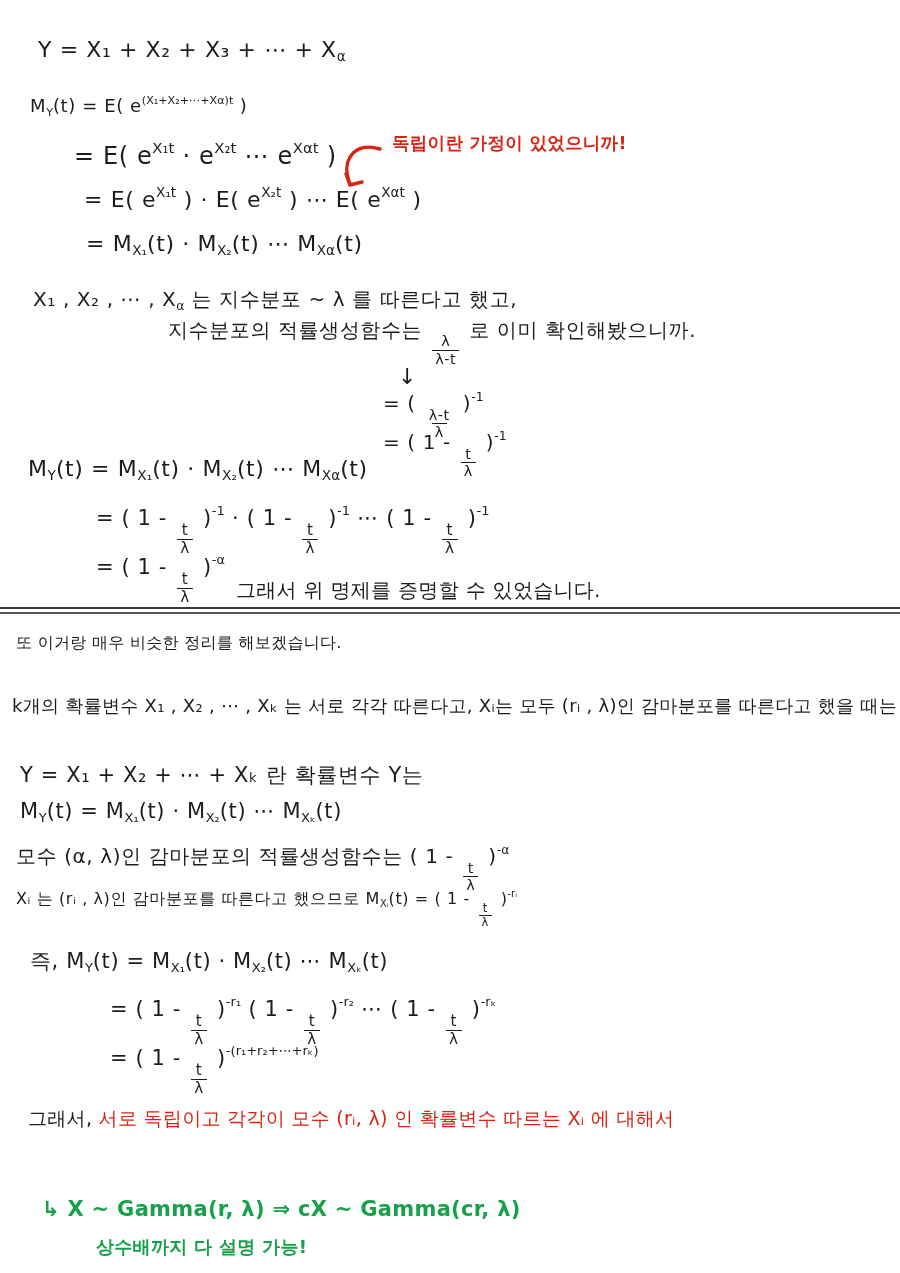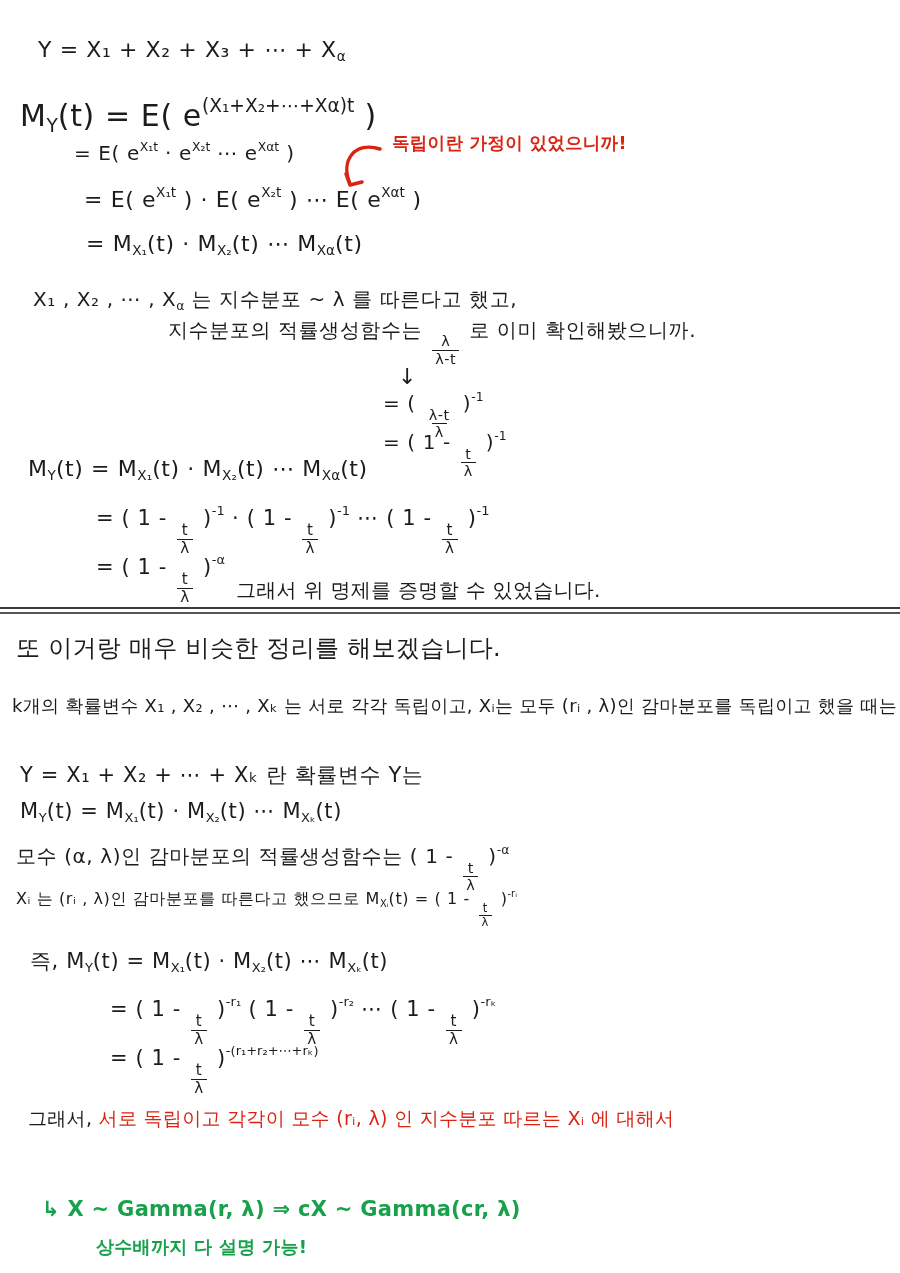--- a/index.html
+++ b/index.html
@@ -25,23 +25,23 @@
            border-top:2.5px solid #3a3a3a;border-bottom:2px solid #555;}
   .curve-arrow{position:absolute;left:337px;top:140px;}
 </style>
 </head>
 <body>
 
 <div class="page">
 
   <div class="line math" style="left:38px;top:36px;font-size:22px">Y = X₁ + X₂ + X₃ + ⋯ + X<sub>α</sub></div>
 
-  <div class="line math" style="left:20px;top:94px;font-size:30px">M<sub>Y</sub>(t) = E( e<sup>(X₁+X₂+⋯+Xα)t</sup> )</div>
+  <div class="line math" style="left:30px;top:94px;font-size:18px">M<sub>Y</sub>(t) = E( e<sup>(X₁+X₂+⋯+Xα)t</sup> )</div>
 
-  <div class="line math" style="left:74px;top:139px;font-size:20px">= E( e<sup>X₁t</sup> · e<sup>X₂t</sup> ⋯ e<sup>Xαt</sup> )</div>
+  <div class="line math" style="left:74px;top:139px;font-size:24px">= E( e<sup>X₁t</sup> · e<sup>X₂t</sup> ⋯ e<sup>Xαt</sup> )</div>
 
   <div class="line math" style="left:84px;top:184px;font-size:22px">= E( e<sup>X₁t</sup> ) · E( e<sup>X₂t</sup> ) ⋯ E( e<sup>Xαt</sup> )</div>
 
   <div class="line math" style="left:86px;top:230px;font-size:22px">= M<sub>X₁</sub>(t) · M<sub>X₂</sub>(t) ⋯ M<sub>Xα</sub>(t)</div>
 
   <svg class="curve-arrow" width="48" height="58" viewBox="0 0 48 58">
     <path d="M43 9 C 18 1, 3 20, 13 44" fill="none" stroke="var(--red,#d92414)" stroke-width="3.5" stroke-linecap="round"></path>
     <path d="M13 45 l-4 -11 M13 45 l12 -3" fill="none" stroke="var(--red,#d92414)" stroke-width="3.5" stroke-linecap="round"></path>
   </svg>
 
@@ -81,23 +81,23 @@
 
   <div class="line math" style="left:96px;top:552px;font-size:21px">= ( 1 - <span class="frac">
         <span class="num">t</span>
         <span class="den">λ</span>
       </span> )<sup>-α</sup></div>
 
   <div class="line" style="left:236px;top:578px;font-size:20px">그래서 위 명제를 증명할 수 있었습니다.</div>
 
   <div class="divider"></div>
 
-  <div class="line" style="left:16px;top:633px;font-size:24px">또 이거랑 매우 비슷한  정리를 해보겠습니다.</div>
+  <div class="line" style="left:16px;top:633px;font-size:16px">또 이거랑 매우 비슷한  정리를 해보겠습니다.</div>
 
-  <div class="line" style="left:12px;top:695px;font-size:18px">k개의 확률변수  X₁ ,  X₂ ,  ⋯ , Xₖ  는 서로 각각 독립이고,  Xᵢ는 모두 (rᵢ , λ)인 감마분포를 독립이고 했을 때는</div>
+  <div class="line" style="left:12px;top:695px;font-size:18px">k개의 확률변수  X₁ ,  X₂ ,  ⋯ , Xₖ  는 서로 각각 따른다고,  Xᵢ는 모두 (rᵢ , λ)인 감마분포를 따른다고 했을 때는</div>
 
   <div class="line math" style="left:20px;top:798px;font-size:21px">M<sub>Y</sub>(t) = M<sub>X₁</sub>(t) · M<sub>X₂</sub>(t) ⋯ M<sub>Xₖ</sub>(t)</div>
 
   <div class="line math" style="left:20px;top:762px;font-size:21px">Y = X₁ + X₂ + ⋯ + Xₖ  란 확률변수 Y는</div>
 
   <div class="line math" style="left:16px;top:842px;font-size:20px">모수 (α, λ)인  감마분포의  적률생성함수는   ( 1 - <span class="frac">
         <span class="num">t</span>
         <span class="den">λ</span>
       </span> )<sup>-α</sup></div>
 
@@ -118,21 +118,21 @@
         <span class="num">t</span>
         <span class="den">λ</span>
       </span> )<sup>-rₖ</sup></div>
 
   <div class="line math" style="left:110px;top:1043px;font-size:21px">= ( 1 - <span class="frac">
         <span class="num">t</span>
         <span class="den">λ</span>
       </span> )<sup>-(r₁+r₂+⋯+rₖ)</sup></div>
 
   <div class="line" style="left:28px;top:1107px;font-size:19px">
-    <span>그래서,  </span><span class="red">서로 독립이고  각각이 모수 (rᵢ, λ) 인  지수분포 따르는  Xᵢ 에 대해서</span>
+    <span>그래서,  </span><span class="red">서로 독립이고  각각이 모수 (rᵢ, λ) 인  확률변수 따르는  Xᵢ 에 대해서</span>
   </div>
 
 
   <div class="line green" style="left:42px;top:1196px;font-size:21px;font-weight:bold">↳ X ~ Gamma(r, λ)    ⇒    cX ~ Gamma(cr, λ)</div>
 
   <div class="line green" style="left:96px;top:1236px;font-size:18px;font-weight:bold">상수배까지 다 설명 가능!</div>
 
 </div>
 
 </body></html>

